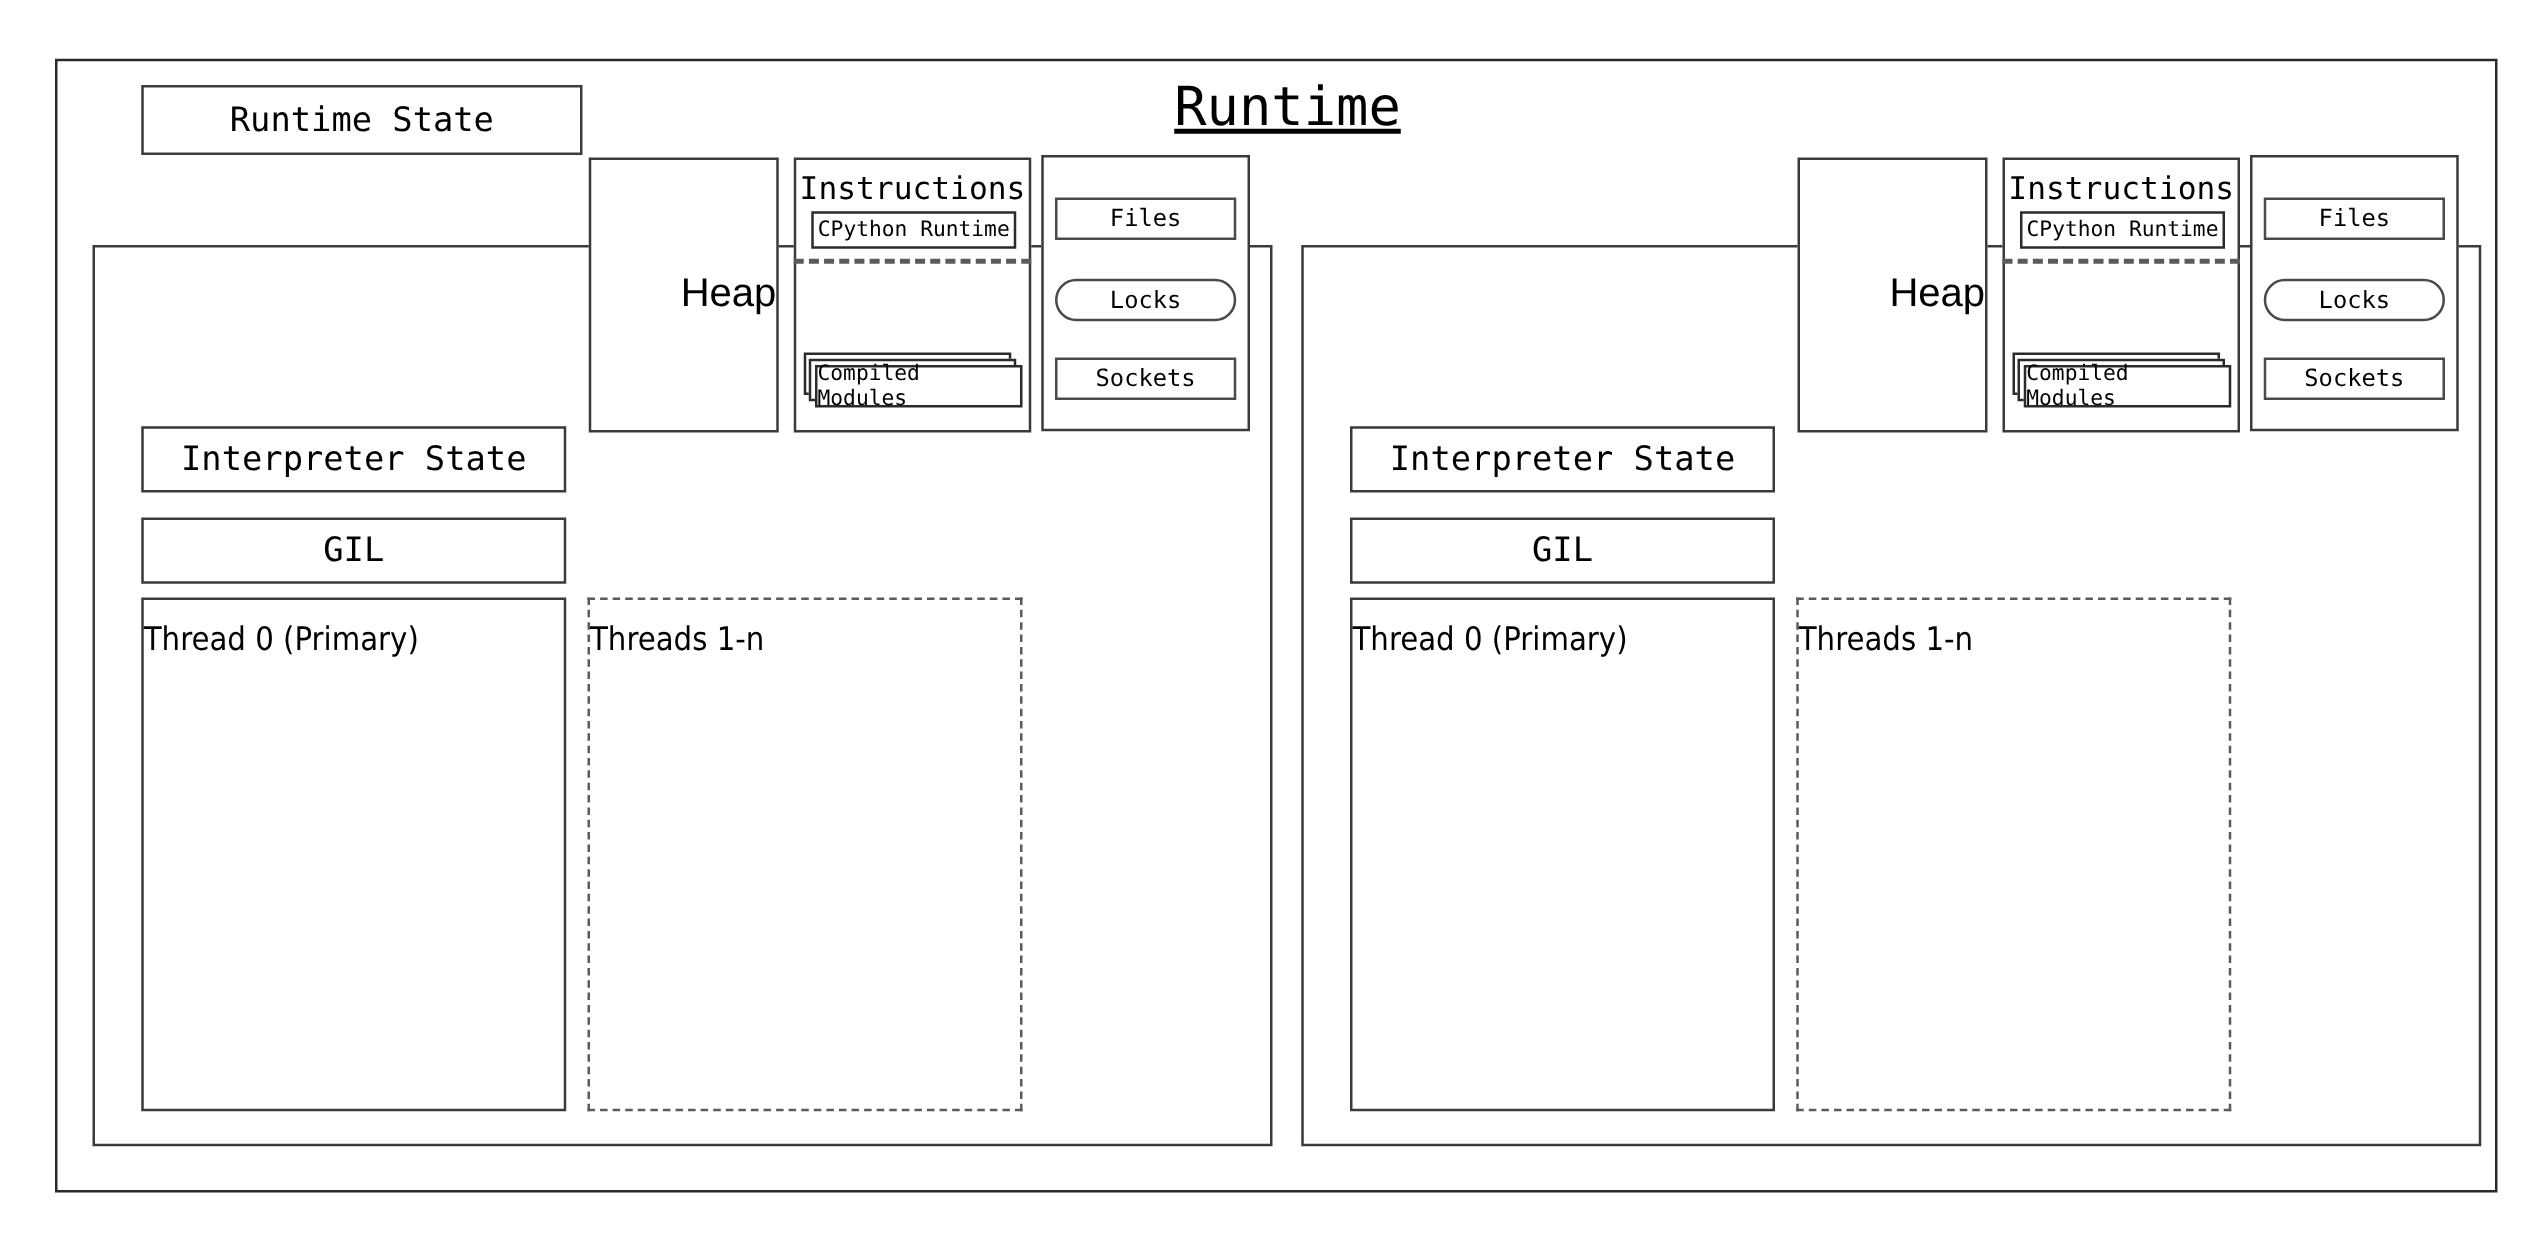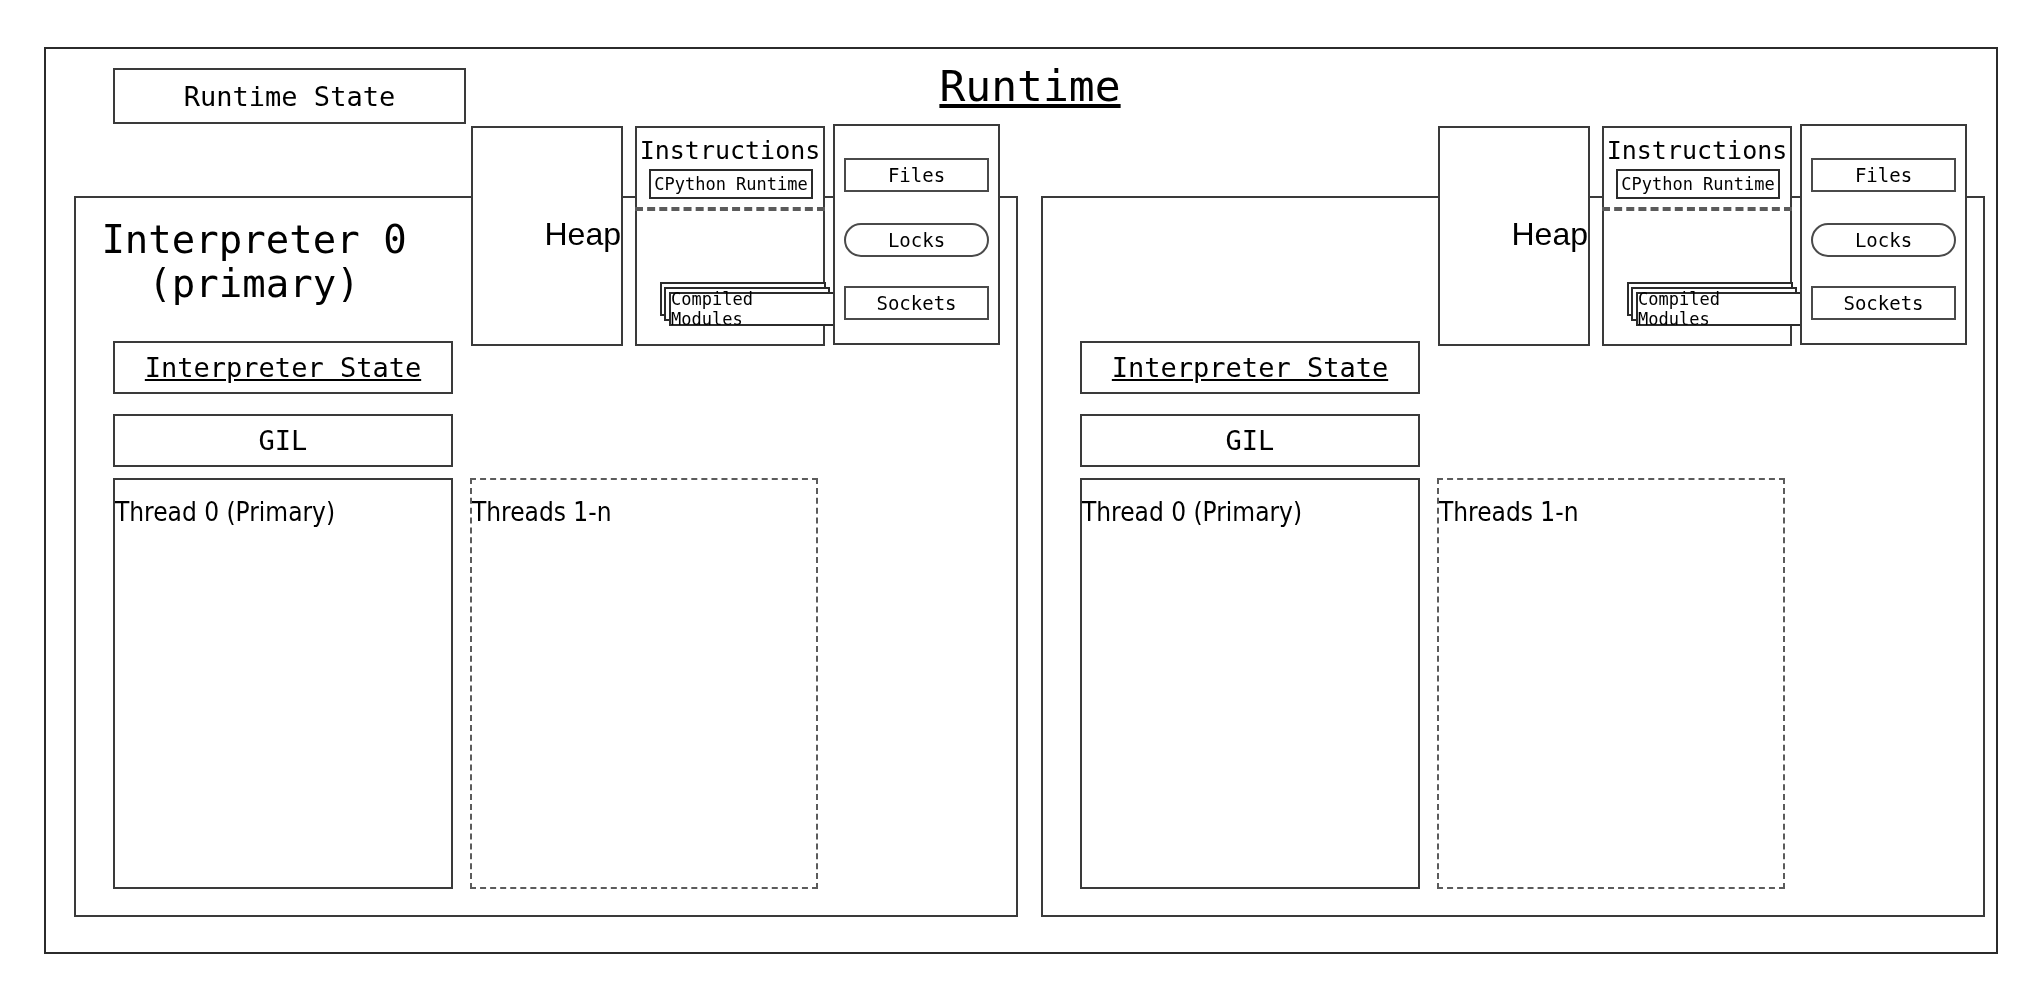--- a/index.html
+++ b/index.html
@@ -76,21 +76,20 @@
     white-space: pre-line;
   }
   #interp-0-title { left: 74px;  top: 218px; width: 360px; }
   #interp-n-title { left: 1041px; top: 218px; width: 360px; }
 
   .state-box {
     height: 53px;
     font-size: 27px;
     display: flex; align-items: center; justify-content: center;
     z-index: 5;
-    text-decoration: underline;
   }
   #interp-0-state { left: 113px;  top: 341px; width: 340px; }
   #interp-n-state { left: 1080px; top: 341px; width: 340px; }
 
   .gil-box {
     height: 53px;
     font-size: 27px;
     display: flex; align-items: center; justify-content: center;
     z-index: 5;
   }
@@ -162,21 +161,21 @@
   }
   .instr-divider {
     position: absolute;
     left: -2px; right: -2px;
     top: 79px;
     height: 0;
     border-top: 4px dashed #5b5b5b;
   }
   .compiled-stack {
     position: absolute;
-    left: 23px;
+    left: 6px;
     top: 154px;
     width: 201px;
     height: 48px;
   }
   .compiled-card {
     position: absolute;
     box-sizing: border-box;
     border: 2px solid #2b2b2b;
     background: #ffffff;
   }
@@ -220,22 +219,20 @@
 <div id="canvas">
 
   <div class="box" id="runtime-frame"></div>
 
   <div class="plain" id="runtime-title">Runtime</div>
 
   <div class="box" id="runtime-state">Runtime State</div>
 
   <div class="box interp-frame" id="interp-0-frame"></div>
 
-  <div class="interp-title" id="interp-0-title">Interpreter 0
-(primary)</div>
 
   <div class="box state-box" id="interp-0-state">Interpreter State</div>
 
   <div class="box gil-box" id="interp-0-gil">GIL</div>
 
   <div class="box thread-box" id="thread-0-box">
     <span class="thread-label">Thread 0 (Primary)</span>
   </div>
 
   <div class="box thread-box dashed" id="threads-1n-box">

